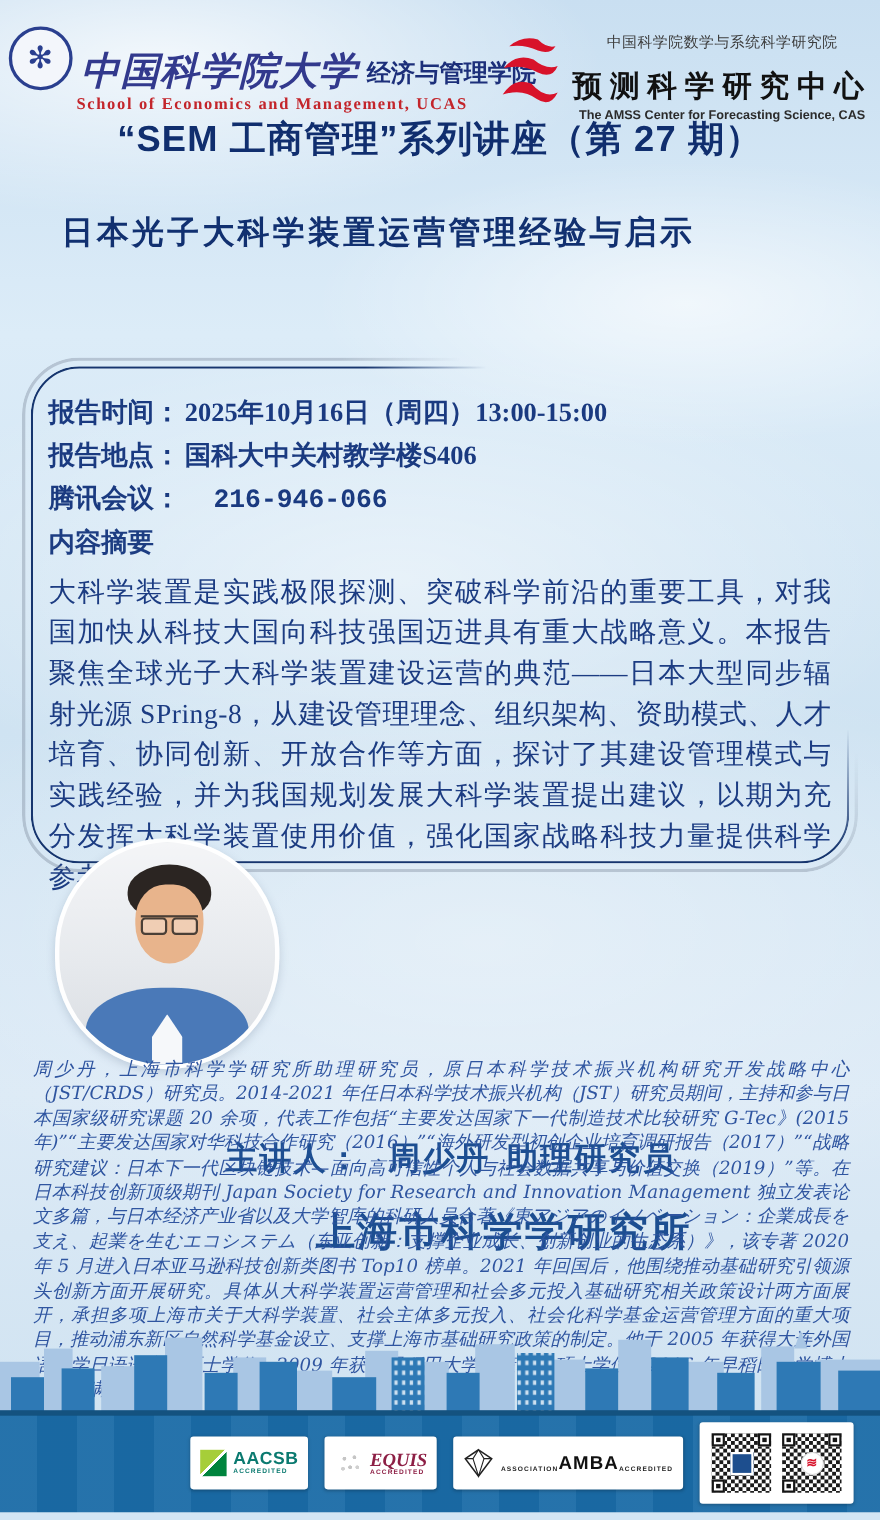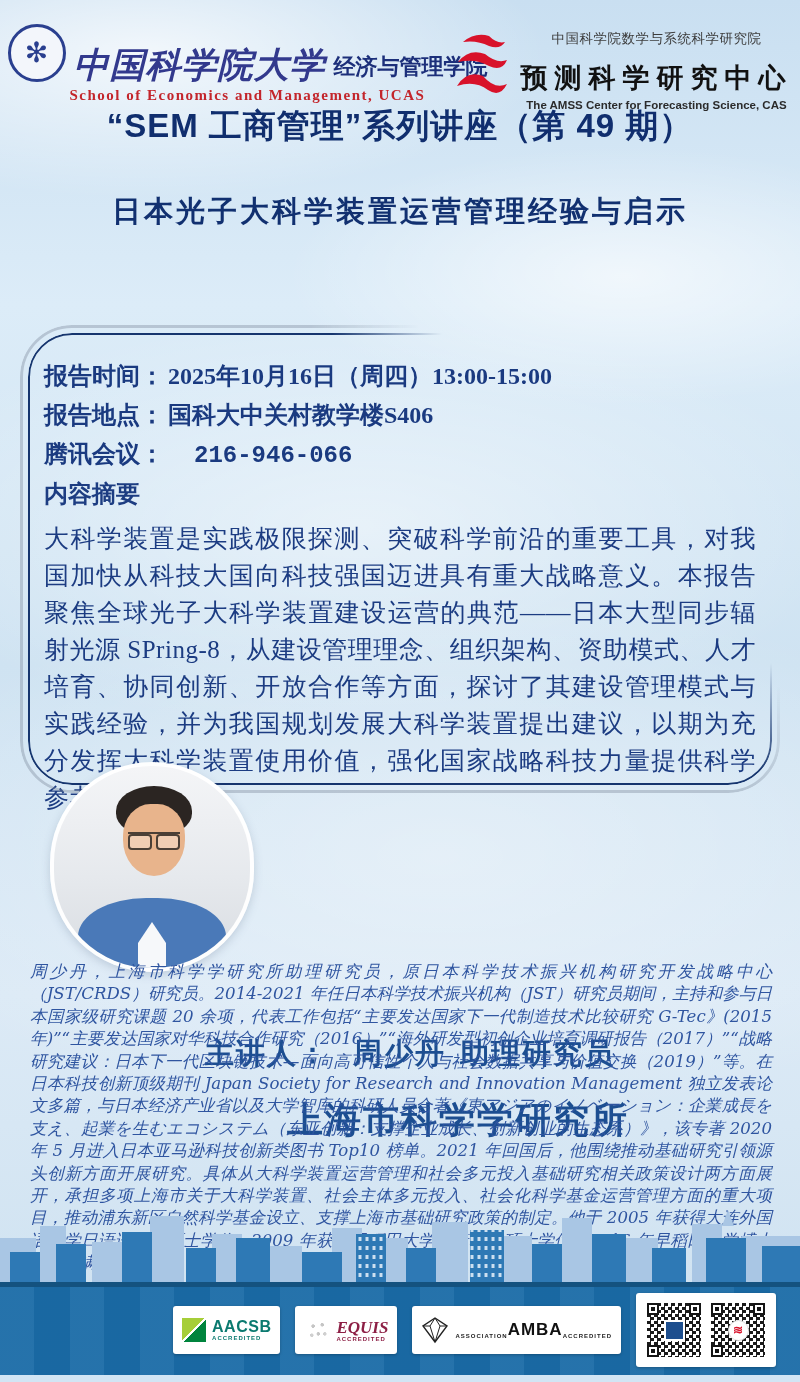--- a/index.html
+++ b/index.html
@@ -24,21 +24,21 @@
   .hl-eng{margin:5px 0 12px 62px; color:#c3252b; font-family:"Liberation Serif", serif; font-weight:bold; font-size:15px; letter-spacing:1.5px; white-space:nowrap;}
   .hr{display:flex; gap:12px; align-items:center;}
   .redmark{flex:0 0 auto;}
   .hr-text{display:flex; flex-direction:column; align-items:center;}
   .hr-org{color:#3c3c3c; font-size:13.5px; letter-spacing:.5px; white-space:nowrap;}
   .hr-center{font-family:Liberation Mono, monospace; font-weight:bold; color:#111; font-size:27px; letter-spacing:7px; margin:12px 0 3px 0; white-space:nowrap;}
   .hr-eng{color:#2b2b2b; font-weight:bold; font-size:11.5px; white-space:nowrap;}
   
   .series-title{position:absolute; top:104px; left:0; width:800px; text-align:center;
     color:#102e6e; font-size:33px; font-weight:800; letter-spacing:1px;}
-  .lecture-title{position:absolute; top:192px; left:0; width:688px; text-align:right;
+  .lecture-title{position:absolute; top:192px; left:0; width:688px; text-align:center;
     color:#113070; font-size:29px; font-weight:800; letter-spacing:3px;}
   
   .panel{position:absolute; top:333px; left:28px; width:744px; height:452px; border-radius:44px; padding:24px 16px 7px 16px; box-sizing:border-box;}
   .panel::before{content:''; position:absolute; inset:0; border:2px solid #16356e; border-radius:44px; pointer-events:none;
     -webkit-mask:radial-gradient(circle at 100% 0%, transparent 0 330px, #000 440px);
             mask:radial-gradient(circle at 100% 0%, transparent 0 330px, #000 440px);}
   .panel::after{content:''; position:absolute; inset:-8px; border:3px solid rgba(120,134,152,.38); border-radius:52px; pointer-events:none;
     -webkit-mask:radial-gradient(circle at 100% 0%, transparent 0 360px, #000 470px);
             mask:radial-gradient(circle at 100% 0%, transparent 0 360px, #000 470px);}
   .detail-line{font-family:"Liberation Serif", serif; font-weight:bold; color:#1a3a80; font-size:24px; height:39px; line-height:39px; white-space:nowrap;}
@@ -127,21 +127,21 @@
         </svg>
       </div>
       <div class="hr-text">
         <div class="hr-org">中国科学院数学与系统科学研究院</div>
         <div class="hr-center">预测科学研究中心</div>
         <div class="hr-eng">The AMSS Center for Forecasting Science, CAS</div>
       </div>
     </div>
   </div>
 
-  <div class="series-title">“SEM 工商管理”系列讲座（第 49 期）</div>
+  <div class="series-title">“SEM 工商管理”系列讲座（第 27 期）</div>
   <div class="lecture-title">日本光子大科学装置运营管理经验与启示</div>
 
   <div class="panel">
     <div class="detail-line">
       <span class="lab">报告时间：</span><span class="val">2025年10月16日（周四）13:00-15:00</span>
     </div>
     <div class="detail-line">
       <span class="lab">报告地点：</span><span class="val">国科大中关村教学楼S406</span>
     </div>
     <div class="detail-line meeting">

